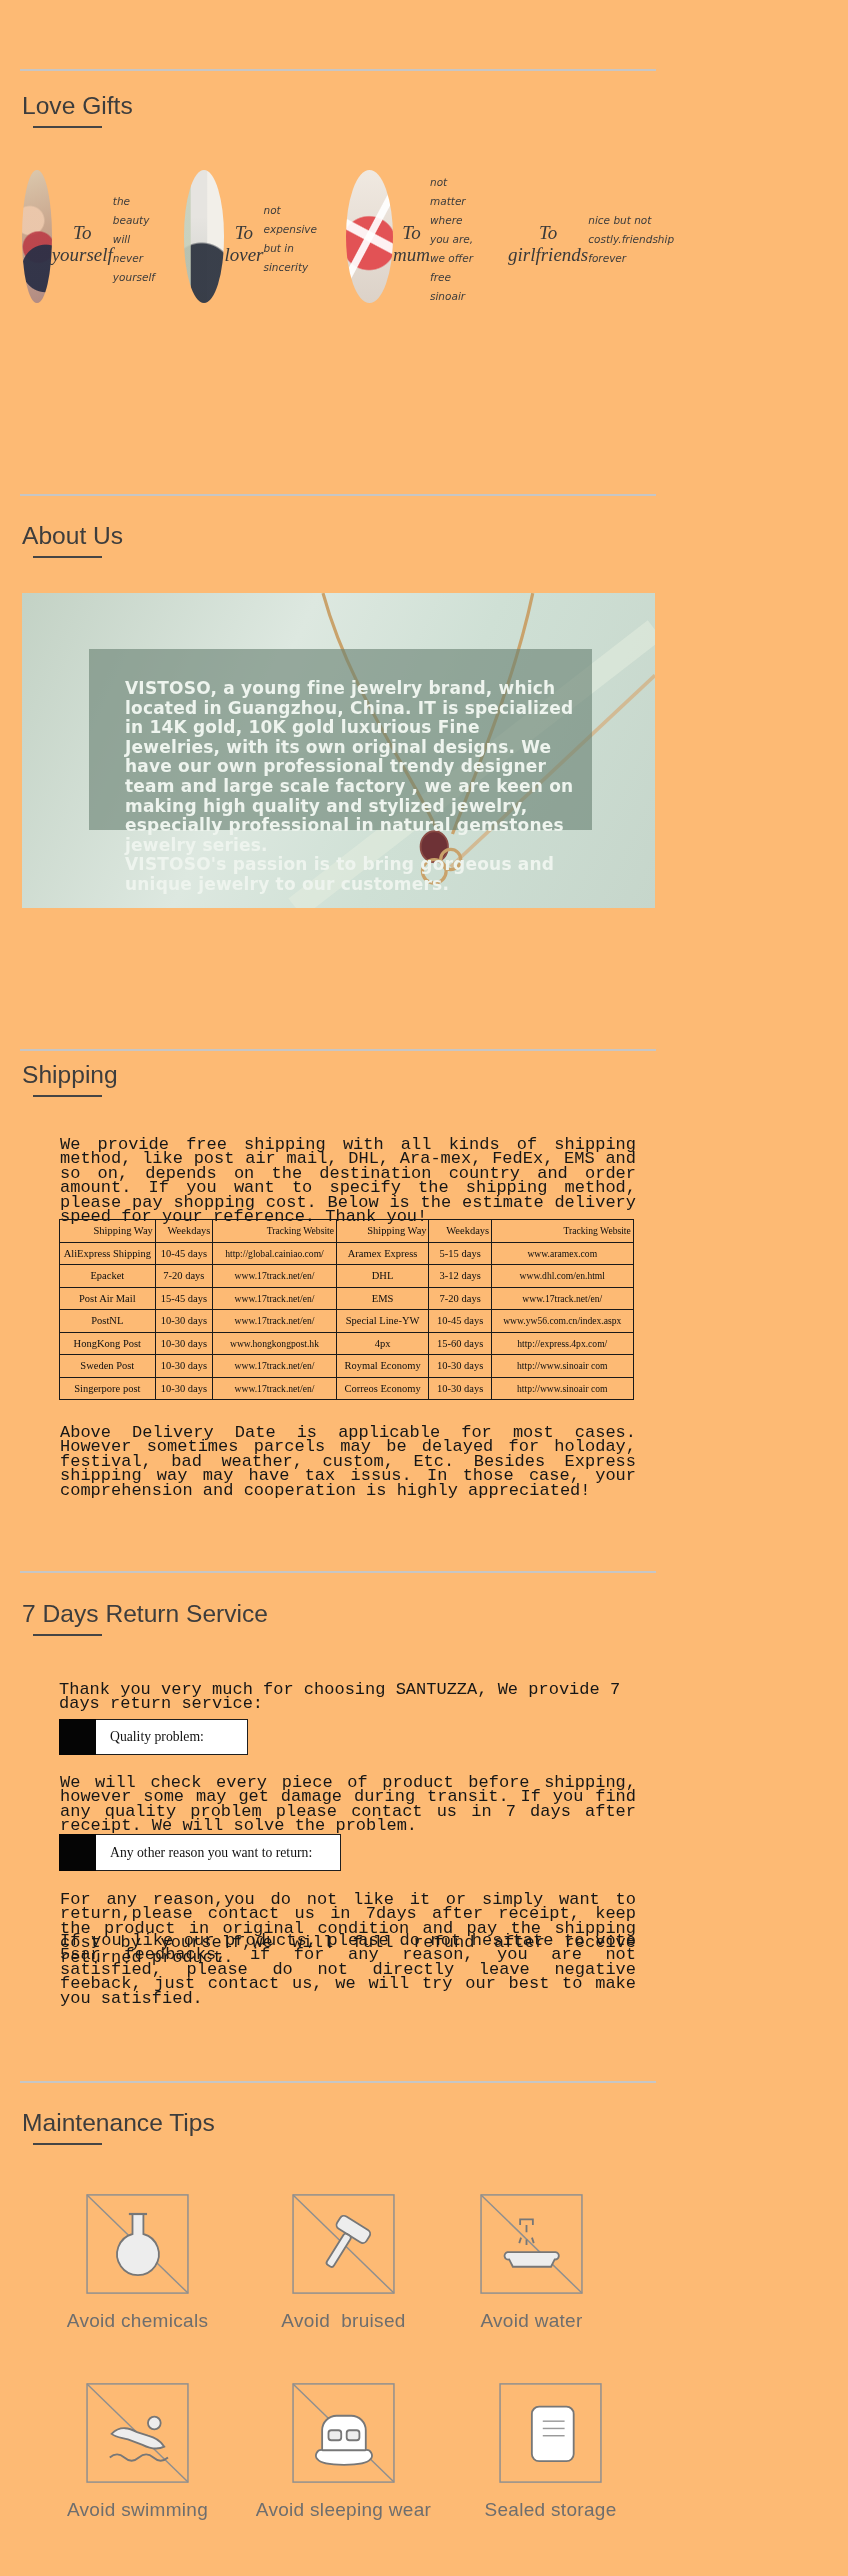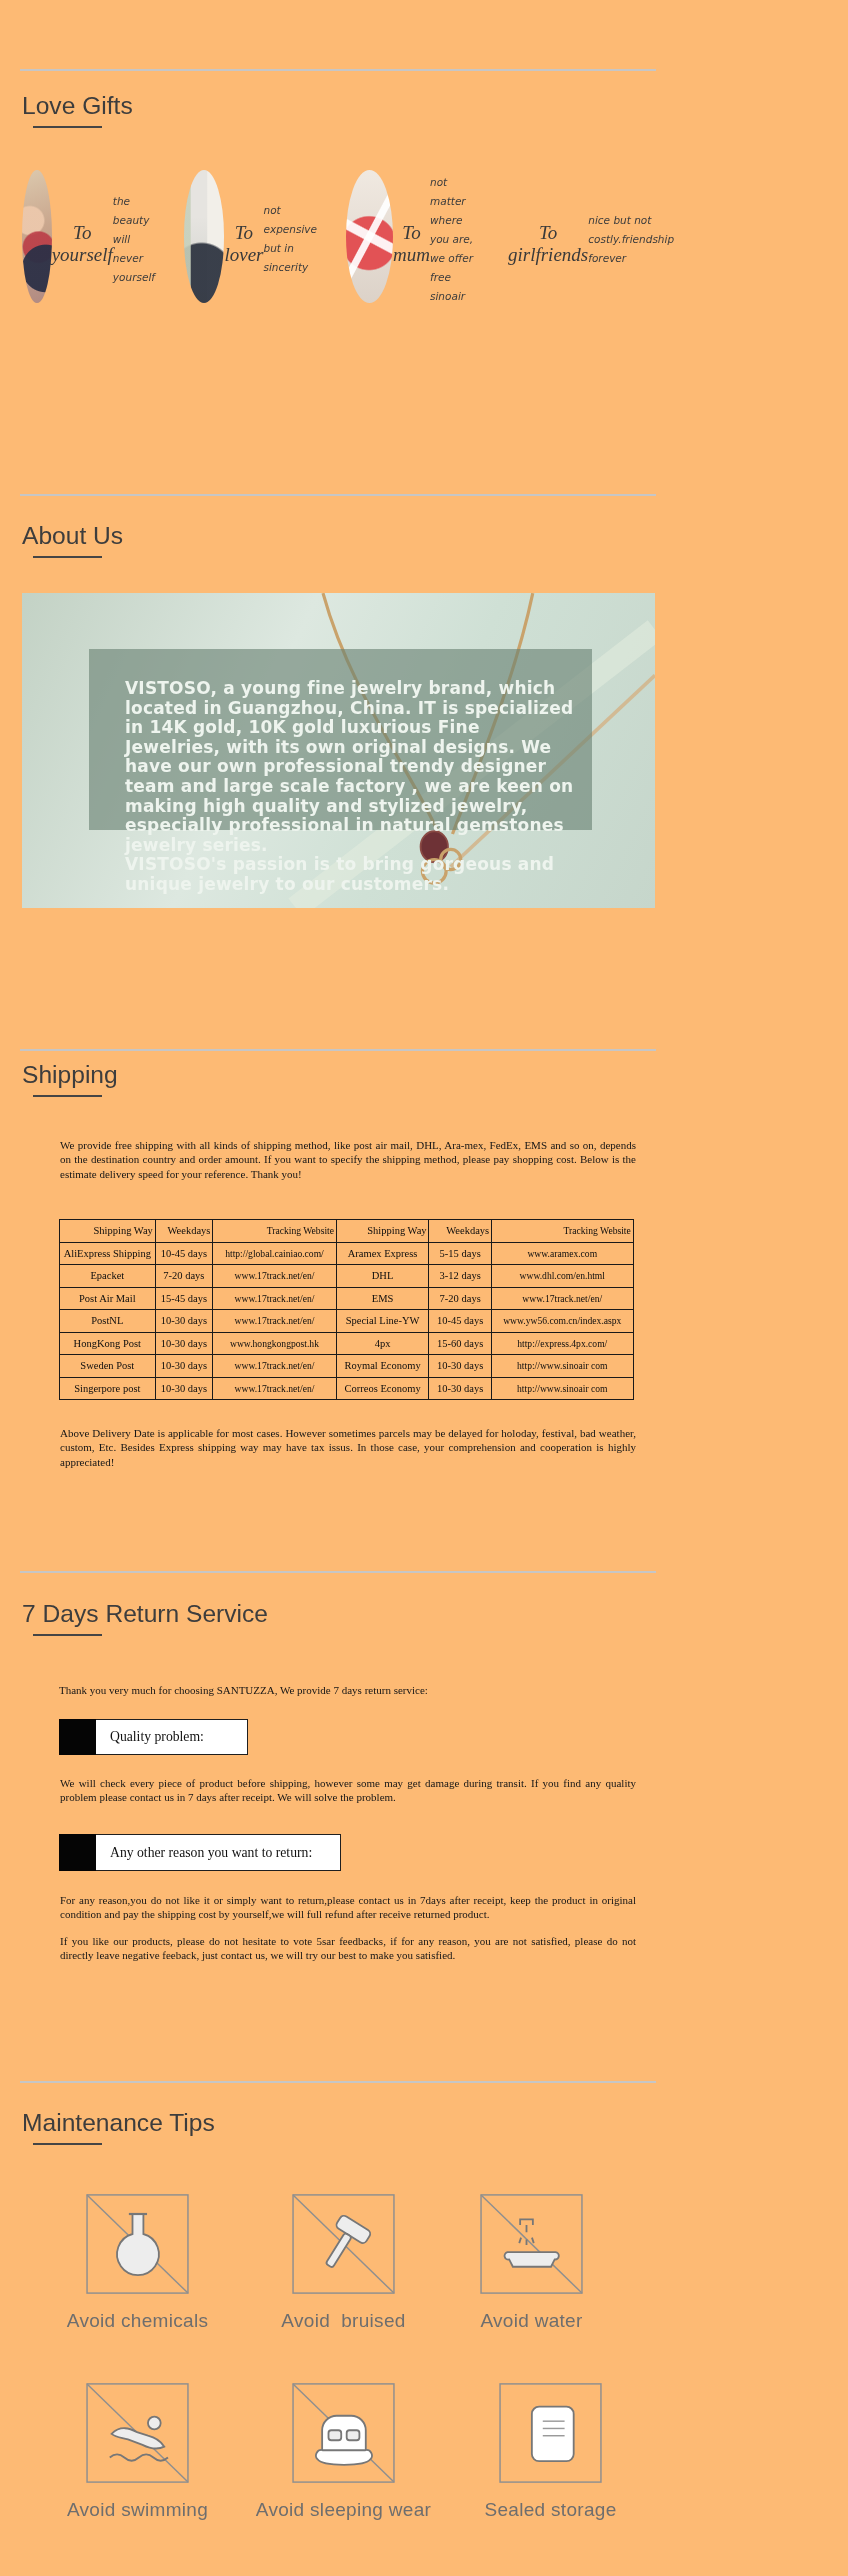--- a/index.html
+++ b/index.html
@@ -43,22 +43,22 @@
   
   #about-banner{position:absolute;left:22px;top:593px;width:633px;height:315px;overflow:hidden;
      background:linear-gradient(115deg,#c3d2c5 0%,#dde8e0 38%,#cfe0d5 62%,#c6d6cb 100%);}
   #about-banner svg{position:absolute;left:0;top:0;}
   #about-overlay{position:absolute;left:67px;top:56px;width:503px;height:181px;
      background:rgba(105,129,115,.62);box-sizing:border-box;padding:30px 16.4px 0 36px;}
   #about-overlay .t{font-family:"DejaVu Sans",sans-serif;font-size:17px;line-height:19.6px;
      color:#eef4ee;letter-spacing:0.2px;font-weight:bold;}
 
   
-  .para{position:absolute;left:60px;width:576px;font-family:Liberation Serif, serif;
-     font-size:11px;line-height:14.4px;color:#161616;text-align:justify;}
+  .para{position:absolute;left:60px;width:576px;font-family:Liberation Mono, monospace;
+     font-size:17px;line-height:14.4px;color:#161616;text-align:justify;}
   #ship-table{position:absolute;left:59px;top:1219px;border-collapse:collapse;
      font-family:"Liberation Serif",serif;font-size:10.5px;color:#0d0d0d;}
   #ship-table td,#ship-table th{border:1.4px solid #1a1a1a;text-align:center;vertical-align:middle;
      height:21.5px;padding:0 1.8px;font-weight:normal;}
   #ship-table .c0{width:91px;} #ship-table .c1{width:53px;} #ship-table .c2{width:119px;}
   #ship-table .c3{width:88px;}  #ship-table .c4{width:58px;} #ship-table .c5{width:137px;}
   #ship-table .c5,#ship-table .c2{font-size:9.6px;}
   #ship-table th{font-size:10.5px;text-align:right;}
 
   

